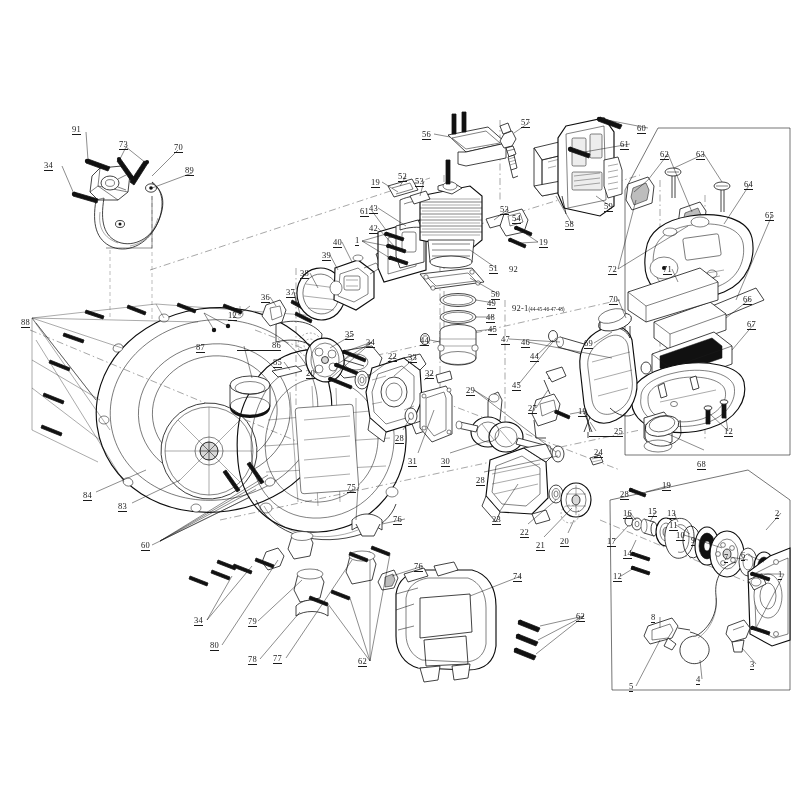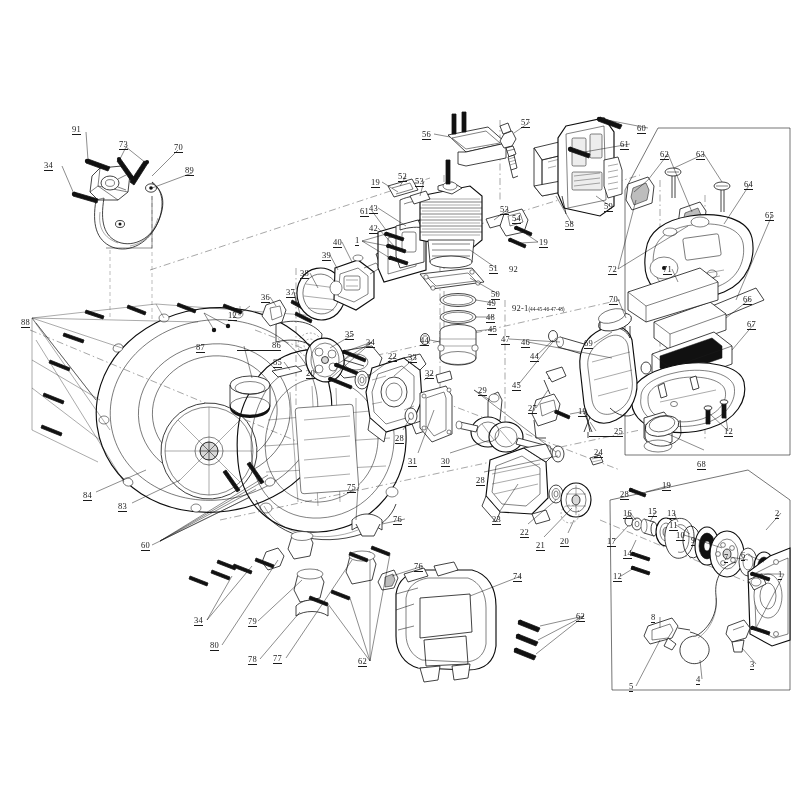--- a/index.html
+++ b/index.html
@@ -957,21 +957,21 @@
   <span class="callout" style="left:512px; top:381px;">45</span>
   <span class="callout" style="left:345px; top:330px;">35</span>
   <span class="callout" style="left:366px; top:338px;">34</span>
   <span class="callout" style="left:388px; top:352px;">22</span>
   <span class="callout" style="left:408px; top:353px;">33</span>
   <span class="callout" style="left:306px; top:369px;">20</span>
   <span class="callout" style="left:425px; top:369px;">32</span>
   <span class="callout" style="left:395px; top:434px;">28</span>
   <span class="callout" style="left:408px; top:457px;">31</span>
   <span class="callout" style="left:441px; top:457px;">30</span>
-  <span class="callout" style="left:466px; top:386px;margin-left:12px;">29</span>
+  <span class="callout" style="left:466px; top:386px;">29</span>
   <span class="callout" style="left:476px; top:476px;">28</span>
   <span class="callout" style="left:492px; top:515px;">23</span>
   <span class="callout" style="left:520px; top:528px;">22</span>
   <span class="callout" style="left:536px; top:541px;">21</span>
   <span class="callout" style="left:560px; top:537px;">20</span>
   <span class="callout" style="left:528px; top:404px;">27</span>
   <span class="callout" style="left:578px; top:407px;">19</span>
   <span class="callout" style="left:589px; top:427px;padding-left:25px;">25</span>
   <span class="callout" style="left:594px; top:448px;">24</span>
   <span class="callout" style="left:620px; top:490px;">28</span>

